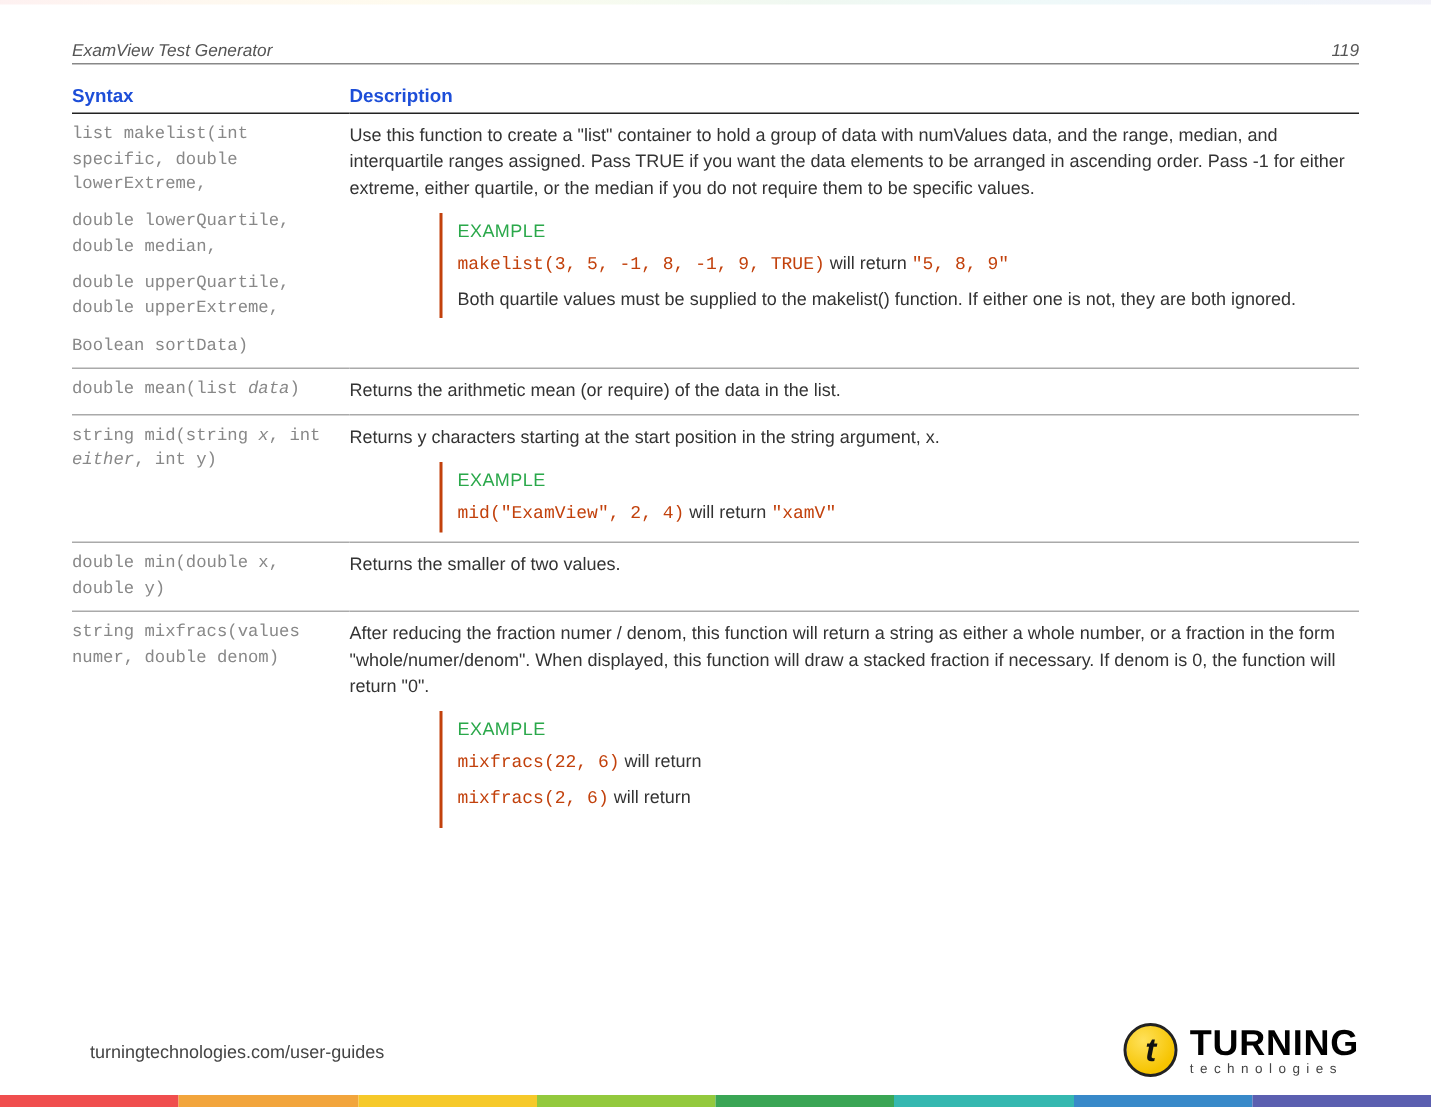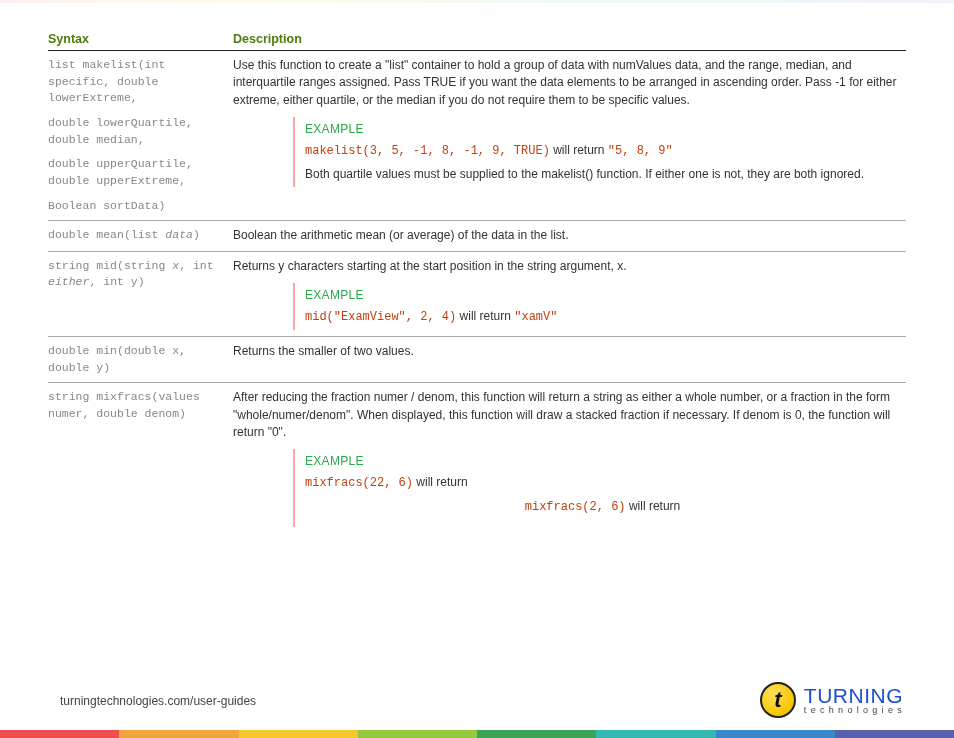--- a/index.html
+++ b/index.html
@@ -27,41 +27,41 @@
     margin-bottom: 10px;
   }
   table.funcs {
     width: 100%;
     border-collapse: collapse;
     font-size: 12px;
   }
   table.funcs th {
     text-align: left;
     font-weight: bold;
-    color: #4d7c0f;
+    color: #1d4ed8;
     border-bottom: 1.6px solid #222;
     padding: 4px 6px 4px 0;
     font-size: 12.5px;
   }
   table.funcs td {
     vertical-align: top;
     padding: 6px 6px 6px 0;
     border-bottom: 1px solid #aaa;
     line-height: 1.45;
   }
   table.funcs td.syntax {
     width: 185px;
     font-family: "Courier New", Courier, monospace;
     font-size: 11.5px;
     color: #888;
     padding-right: 10px;
   }
   .code { font-family: "Courier New", Courier, monospace; font-size: 12px; color: #555; }
   .examplebox {
-    border-left: 2px solid #fca5a5;
+    border-left: 2px solid #c2410c;
     margin: 8px 0 0 60px;
     padding: 4px 0 4px 10px;
   }
   .examplebox .ex-label {
     color: #2aa84a;
     font-size: 12px;
     letter-spacing: 0.3px;
     margin-bottom: 3px;
   }
   .examplebox p { color: #333; font-size: 12px; }
@@ -89,21 +89,21 @@
     border: 2.5px solid #222;
     display: flex;
     align-items: center;
     justify-content: center;
     font-weight: bold;
     font-style: italic;
     font-size: 22px;
     color: #111;
   }
   .logo-text { display:flex; flex-direction:column; line-height:1; }
-  .logo-text .big { font-size: 21px; font-weight: 400; color: #1d4ed8; letter-spacing: 0.5px; }
+  .logo-text .big { font-size: 24px; font-weight: 700; color: #000000; letter-spacing: 0.5px; }
   .logo-text .small { font-size: 9px; letter-spacing: 4.3px; color: #444; }
   .color-bar {
     position: absolute;
     bottom: 0; left: 0; right: 0;
     height: 8px;
     display: flex;
   }
   .color-bar span { flex: 1; }
   .c1{background:#f04e4e}.c2{background:#f2a53c}.c3{background:#f6c92a}.c4{background:#93c93d}
   .c5{background:#3aa655}.c6{background:#35b8b0}.c7{background:#3889c9}.c8{background:#5b5fb0}
@@ -112,20 +112,24 @@
     background: linear-gradient(to right,#f04e4e,#f2a53c,#f6c92a,#93c93d,#3aa655,#35b8b0,#3889c9,#5b5fb0);
     opacity:0.08;
   }
 </style>
 </head>
 <body>
 
 <div class="top-fade"></div>
 
 <div class="page">
+  <div class="top-line">
+    <span>ExamView Test Generator</span>
+    <span>119</span>
+  </div>
 
   <table class="funcs">
     <thead>
       <tr>
         <th>Syntax</th>
         <th>Description</th>
       </tr>
     </thead>
     <tbody id="tbody">
         <tr>
@@ -143,21 +147,21 @@
             <div class="examplebox">
               <div class="ex-label">EXAMPLE</div>
               <p><span class="code">makelist(3, 5, -1, 8, -1, 9, TRUE)</span> will return <span class="code">"5, 8, 9"</span></p>
               <p style="margin-top: 6px;">Both quartile values must be supplied to the makelist() function. If either one is not, they are both ignored.</p>
             </div>
           </td>
         </tr>
         <tr>
           <td class="syntax">double mean(list <i>data</i>)</td>
           <td>
-            <div>Boolean the arithmetic mean (or average) of the data in the list.</div>
+            <div>Returns the arithmetic mean (or require) of the data in the list.</div>
           </td>
         </tr>
         <tr>
           <td class="syntax">string mid(string <i>x</i>, int <i>either</i>, int y)</td>
           <td>
             <div>Returns y characters starting at the start position in the string argument, x.</div>
             <div class="examplebox">
               <div class="ex-label">EXAMPLE</div>
               <p><span class="code">mid("ExamView", 2, 4)</span> will return <span class="code">"xamV"</span></p>
             </div>
@@ -173,21 +177,21 @@
         </tr>
         <tr>
           <td class="syntax" style="border-bottom: none;">
             <div>string mixfracs(values numer, double denom)</div>
           </td>
           <td style="border-bottom: none;">
             <div>After reducing the fraction numer / denom, this function will return a string as either a whole number, or a fraction in the form "whole/numer/denom". When displayed, this function will draw a stacked fraction if necessary. If denom is 0, the function will return "0".</div>
             <div class="examplebox">
               <div class="ex-label">EXAMPLE</div>
               <p style="margin-bottom: 6px;"><span class="code">mixfracs(22, 6)</span> will return</p>
-              <p style="margin-bottom: 6px; text-align: center;"><span class="code">mixfracs(2, 6)</span> will return</p>
+              <p style="margin-bottom: 6px;"><span class="code">mixfracs(2, 6)</span> will return</p>
             </div>
           </td>
         </tr>
       </tbody>
   </table>
 </div>
 
 <div class="footer">turningtechnologies.com/user-guides</div>
 
 <div class="logo">

